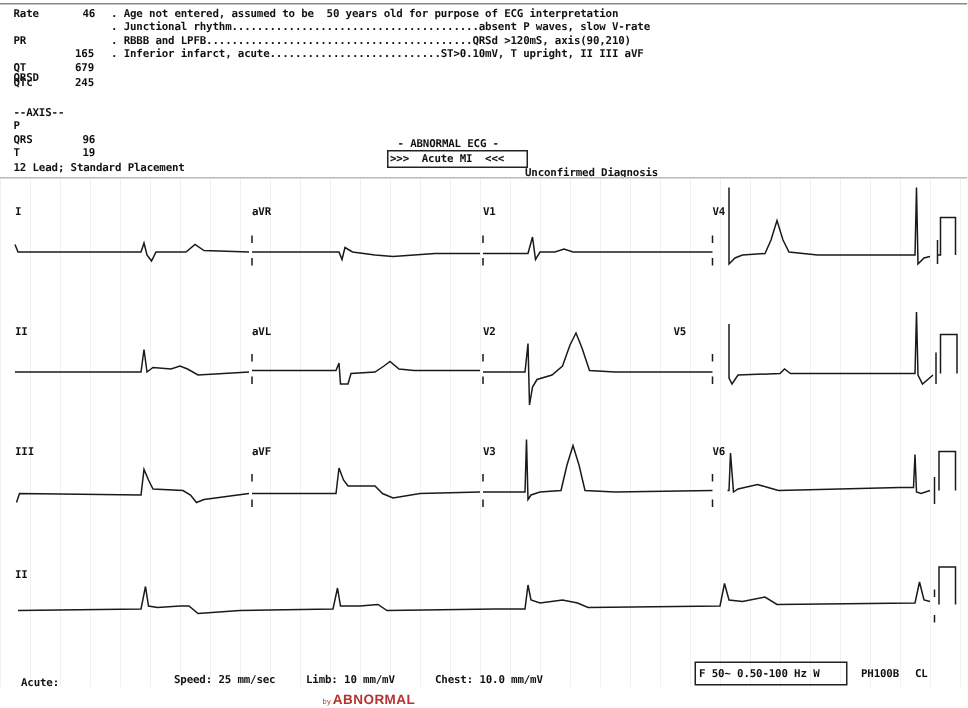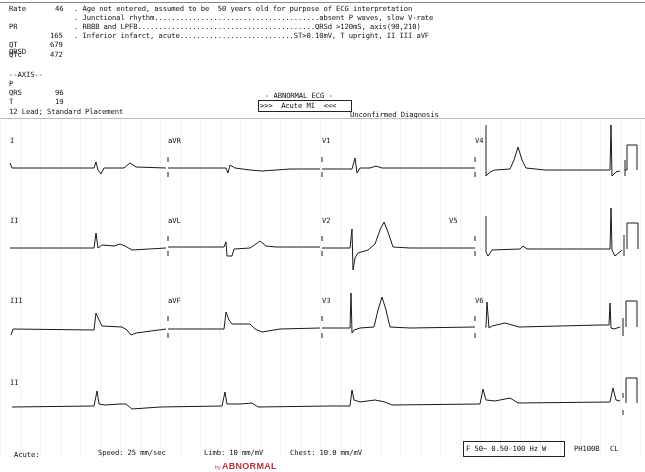--- a/index.html
+++ b/index.html
@@ -1,17 +1,17 @@
 <!DOCTYPE html>
 <html><head>
 <meta charset="utf-8">
 <style>
   html,body{margin:0;padding:0;background:#fff;}
   body{width:645px;height:472px;position:relative;overflow:hidden;font-family:"DejaVu Sans Mono","Liberation Mono",monospace;color:#111;}
-  .t{position:absolute;font-size:7.2px;font-weight:normal;white-space:pre;line-height:9px;letter-spacing:-0.1px;text-align:right;}
+  .t{position:absolute;font-size:7.2px;font-weight:bold;white-space:pre;line-height:9px;letter-spacing:-0.1px;text-align:right;}
   .topline{position:absolute;left:0;top:2px;width:645px;height:1px;background:#888;}
   .grid{position:absolute;left:0;top:118px;width:645px;height:340px;
     background-image:linear-gradient(to right, rgba(200,200,200,0.25) 1px, transparent 1px);
     background-size:20px 100%;}
   .sep{position:absolute;left:0;top:118px;width:645px;height:1px;background:#bbb;}
   .abn-box{position:absolute;left:258px;top:100px;width:92px;height:10px;border:1px solid #222;}
   .filter-box{position:absolute;left:463px;top:441px;width:100px;height:14px;border:1px solid #222;}
   svg.ecg{position:absolute;left:0;top:0;}
   .philips{position:absolute;left:215px;top:461px;font-family:"Liberation Sans",sans-serif;font-size:9px;font-weight:bold;color:#b5332f;letter-spacing:0.3px;}
   .philips small{font-size:5px;color:#b5332f;font-weight:normal;margin-right:1px;}
@@ -22,21 +22,21 @@
 <div class="topline"></div>
 
 <div class="t" style="left:9px;top:4px">Rate</div>
 <div class="t" style="left:55px;top:4px">46</div>
 <div class="t" style="left:9px;top:22px">PR</div>
 <div class="t" style="left:9px;top:47px">QRSD</div>
 <div class="t" style="left:50px;top:31px">165</div>
 <div class="t" style="left:9px;top:40px">QT</div>
 <div class="t" style="left:50px;top:40px">679</div>
 <div class="t" style="left:9px;top:50px">QTc</div>
-<div class="t" style="left:50px;top:50px">472</div>
+<div class="t" style="left:50px;top:50px">245</div>
 
 <div class="t" style="left:74px;top:4px">. Age not entered, assumed to be  50 years old for purpose of ECG interpretation</div>
 <div class="t" style="left:74px;top:13px">. Junctional rhythm.......................................absent P waves, slow V-rate</div>
 <div class="t" style="left:74px;top:22px">. RBBB and LPFB..........................................QRSd &gt;120mS, axis(90,210)</div>
 <div class="t" style="left:74px;top:31px">. Inferior infarct, acute...........................ST&gt;0.10mV, T upright, II III aVF</div>
 
 <div class="t" style="left:9px;top:70px">--AXIS--</div>
 <div class="t" style="left:9px;top:79px">P</div>
 <div class="t" style="left:9px;top:88px">QRS</div>
 <div class="t" style="left:55px;top:88px">96</div>
@@ -99,20 +99,20 @@
   </g>
 
   <g>
     <path d="M12 407 L94 406 L97 391 L99 404 L105 405 L120 404 L126 404 L132 409 L160 407 L222 406 L225 392 L227 404 L240 404 L252 403 L258 407 L330 406 L350 406 L352 390 L354 400 L360 402 L375 400 L385 402 L392 405 L480 404 L483 389 L486 400 L495 401 L510 398 L518 403 L610 402 L613 388 L616 400 L620 401"></path>
     <path d="M626 403 L626 378 L637 378 L637 403"></path>
     <path d="M623 393 L623 398 M623 410 L623 415"></path>
   </g>
 </svg>
 
 <div class="t" style="left:14px;top:450px">Acute:</div>
-<div class="t" style="left:98px;top:448px">Speed: 25 mm/sec</div>
+<div class="t" style="left:116px;top:448px">Speed: 25 mm/sec</div>
 <div class="t" style="left:204px;top:448px">Limb: 10 mm/mV</div>
 <div class="t" style="left:290px;top:448px">Chest: 10.0 mm/mV</div>
 <div class="filter-box"></div>
 <div class="t" style="left:466px;top:444px">F 50~ 0.50-100 Hz W</div>
 <div class="t" style="left:574px;top:444px">PH100B</div>
 <div class="t" style="left:610px;top:444px">CL</div>
 <div class="philips"><small>by</small><span>ABNORMAL</span></div>
 
 </body></html>

